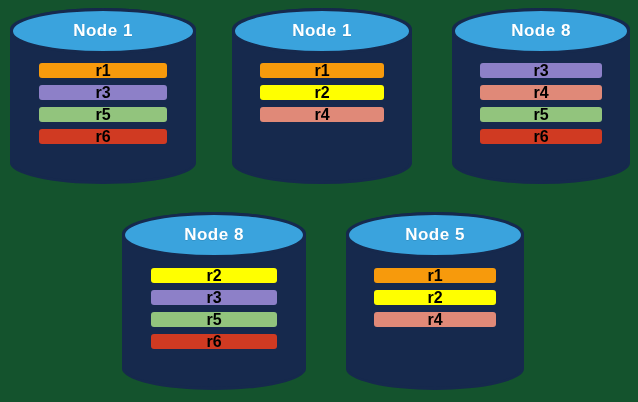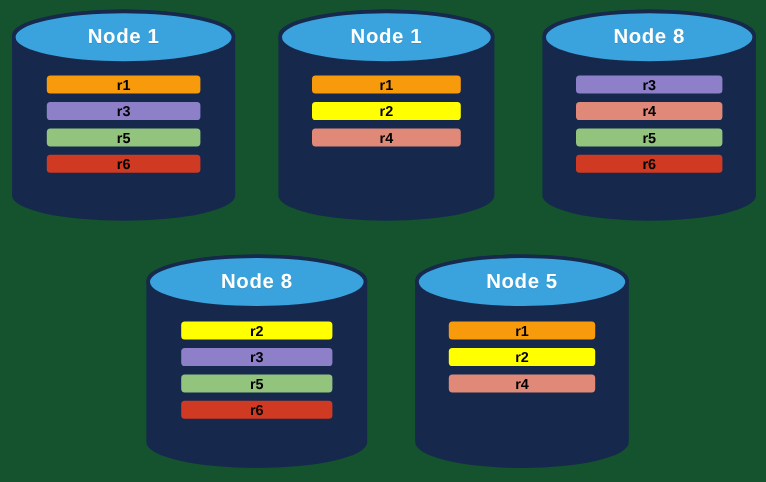--- a/index.html
+++ b/index.html
@@ -81,21 +81,21 @@
     display: flex;
     align-items: center;
     justify-content: center;
     box-sizing: border-box;
   }
   .replica:last-child { margin-bottom: 0; }
 
   .replica-label {
     color: #000000;
     font-weight: bold;
-    font-size: 12px;
+    font-size: 16px;
     line-height: 1;
     font-family: "Liberation Sans", sans-serif;
   }
 </style>
 </head>
 <body>
 
 <div id="diagram" style="background: #14532d;">
     <div class="node" style="left: 10px; top: 8px; width: 186px; height: 176px;">
       <div class="cyl-body" style="background: rgb(22, 41, 77); border-color: rgb(22, 41, 77);"></div>

